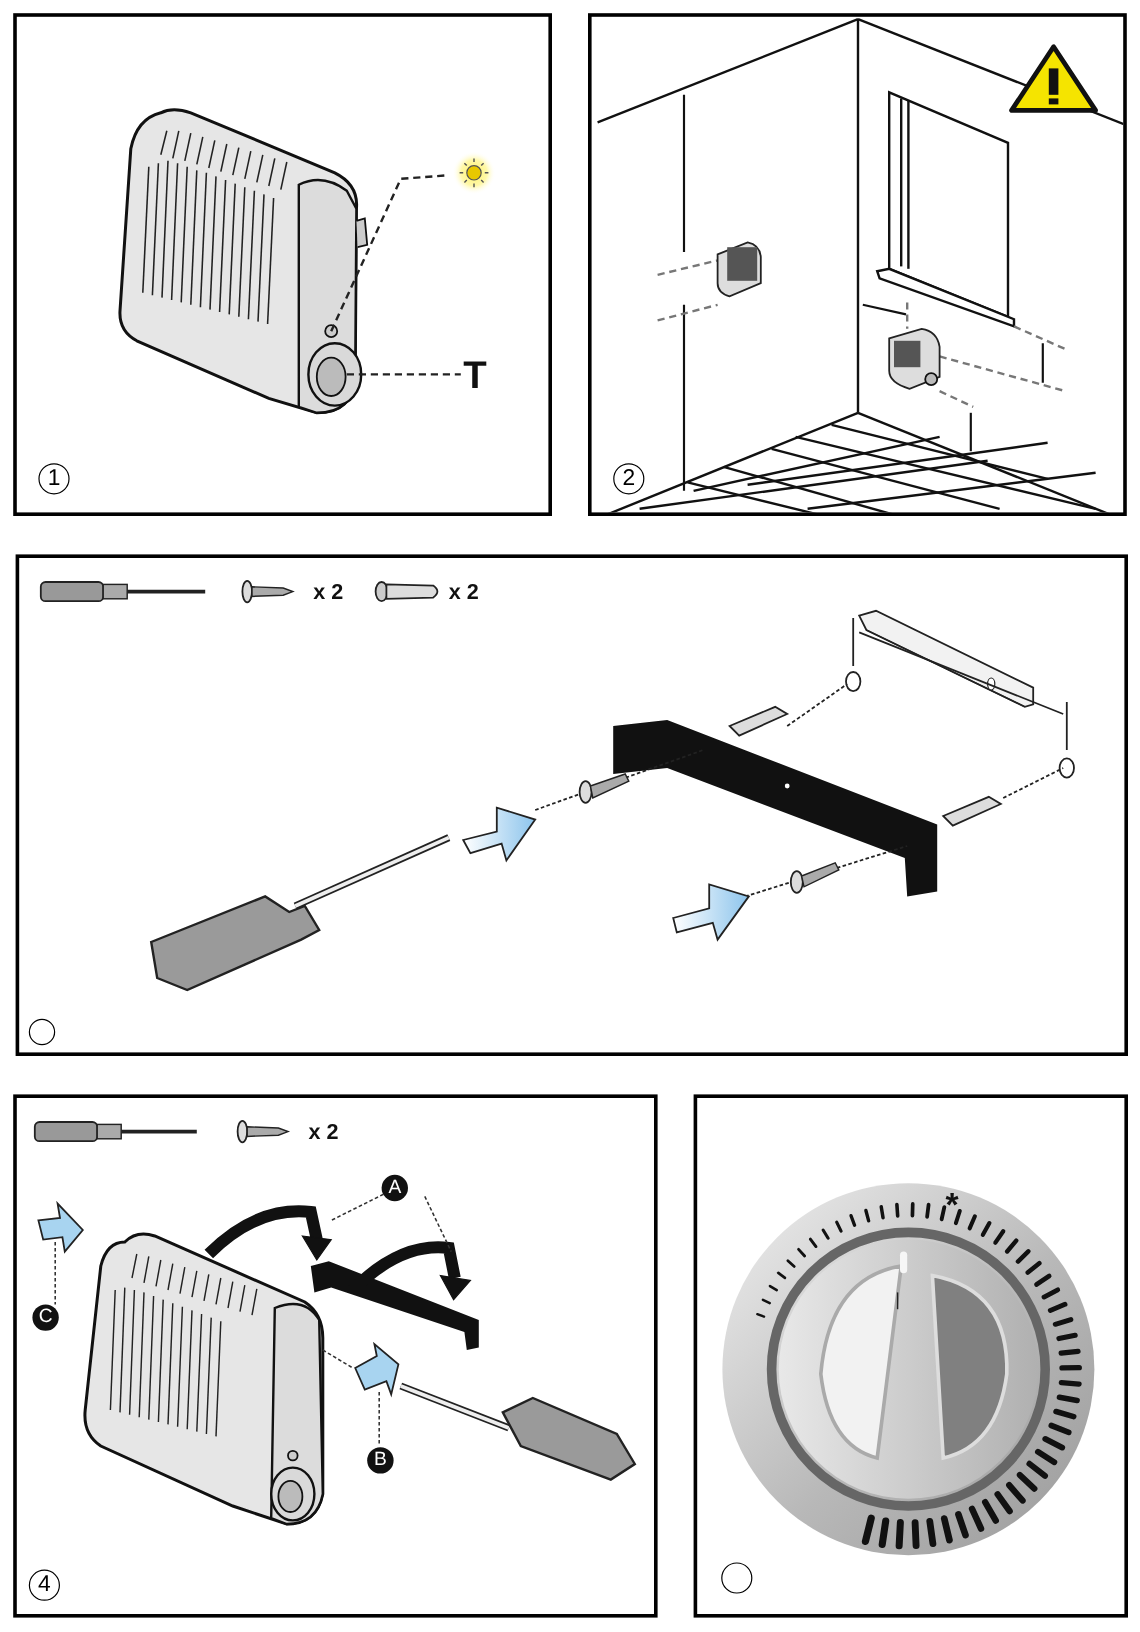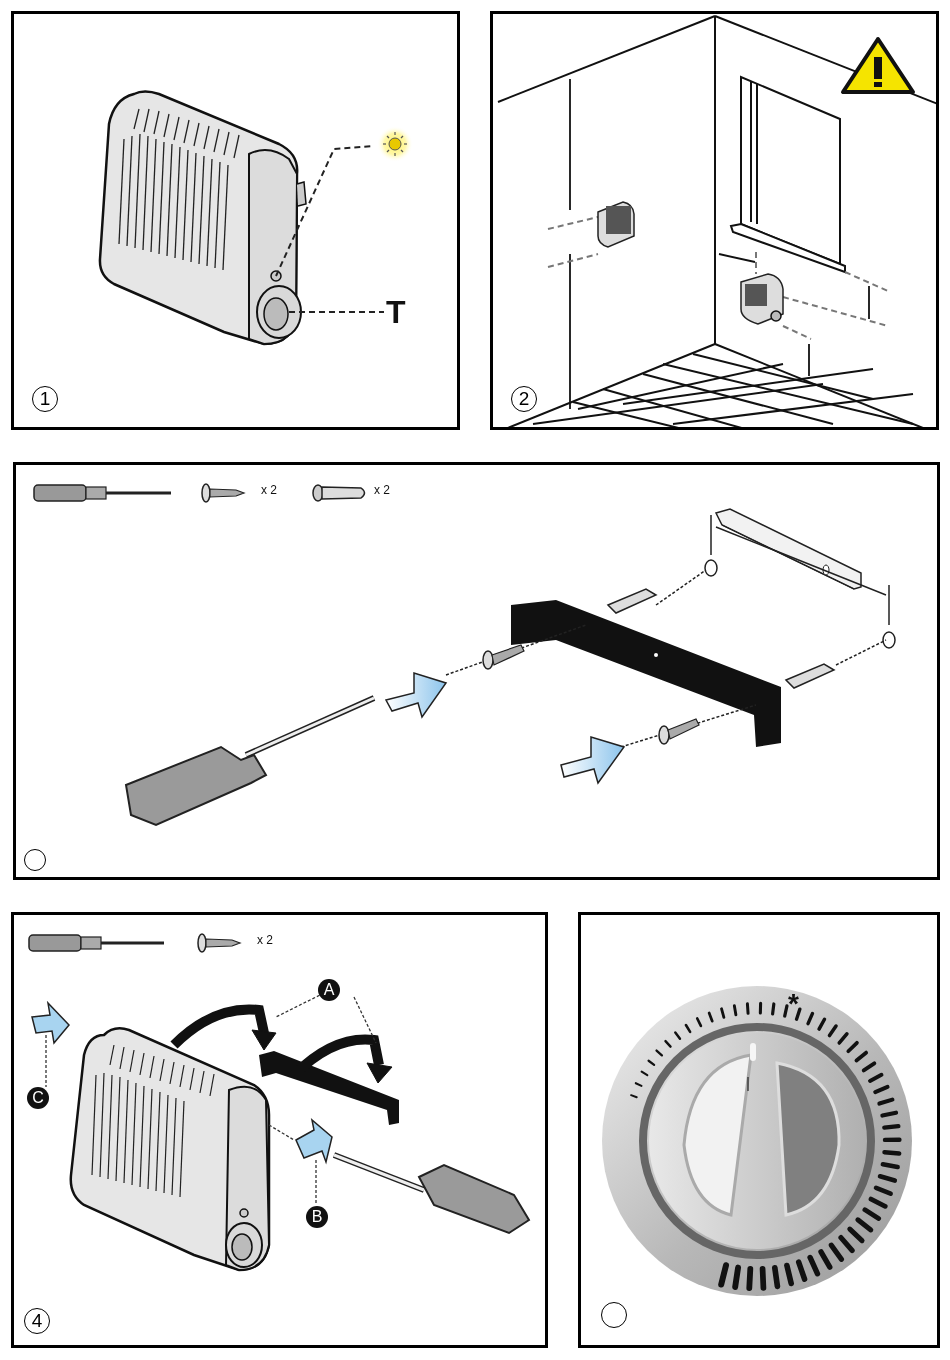--- a/index.html
+++ b/index.html
@@ -1,21 +1,21 @@
 <!DOCTYPE html>
 <html><head>
 <meta charset="utf-8">
 <style>
   html,body{margin:0;padding:0;background:#fff;}
   body{width:950px;height:1360px;position:relative;overflow:hidden;font-family:"Liberation Sans",sans-serif;}
   .panel{position:absolute;border:3px solid #000;background:#fff;box-sizing:border-box;overflow:hidden;}
   .panel svg{position:absolute;left:0;top:0;}
   .step-num{position:absolute;width:26px;height:26px;border:1.5px solid #000;border-radius:50%;box-sizing:border-box;
     font-size:19px;line-height:23px;text-align:center;color:#000;font-family:"Liberation Sans",sans-serif;}
-  .qty{position:absolute;font-weight:normal;font-size:12px;color:#111;font-family:"Liberation Sans",sans-serif;}
+  .qty{position:absolute;font-weight:bold;font-size:18px;color:#111;font-family:"Liberation Sans",sans-serif;}
   .label-T{position:absolute;font-weight:bold;font-size:32px;color:#111;font-family:"Liberation Sans",sans-serif;}
   .callout{position:absolute;width:22px;height:22px;border-radius:50%;background:#111;color:#fff;font-size:16px;
     line-height:22px;text-align:center;font-family:"Liberation Sans",sans-serif;}
 </style>
 </head>
 <body>
 
 <div class="panel" style="left:11px;top:11px;width:449px;height:419px;">
   <svg width="449" height="419">
     <defs>

